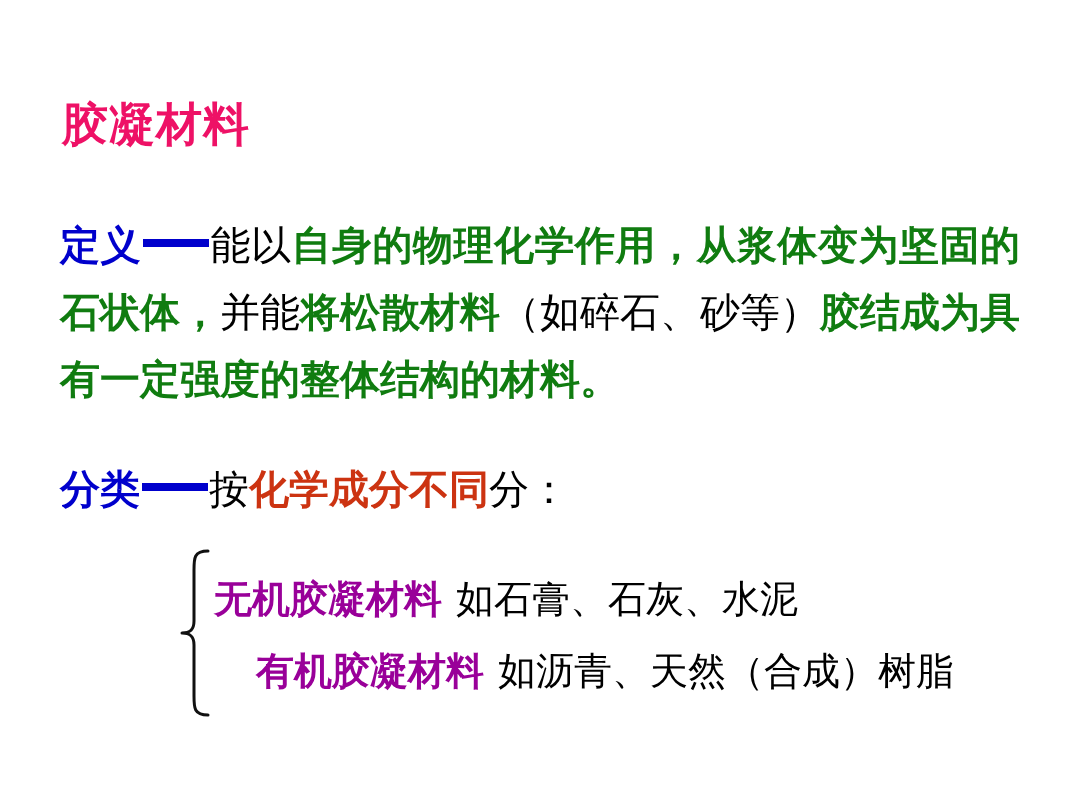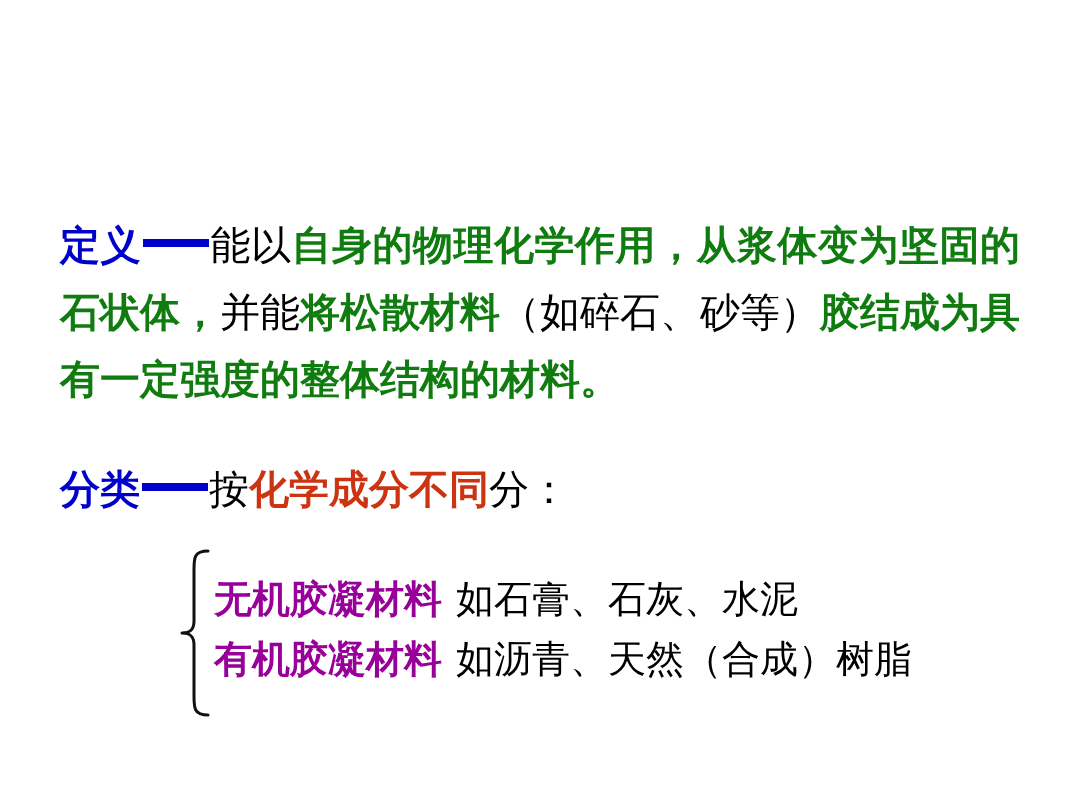--- a/index.html
+++ b/index.html
@@ -83,37 +83,38 @@
     height: 170px;
   }
   .cat-row {
     position: absolute;
     left: 38px;
     font-size: 38px;
     line-height: 46px;
     white-space: nowrap;
   }
   #cat-row-0 { top: 8px; margin-top: 20px; }
-  #cat-row-1 { top: 88px; }
+  #cat-row-1 { top: 100px; margin-left: 42px; }
   .cat-label {
     color: #990099;
     font-weight: bold;
     letter-spacing: 0px;
   }
   .cat-example {
     color: #000000;
     font-weight: normal;
     margin-left: 14px;
   }
 </style>
 </head>
 <body>
 
 <div id="slide">
 
+  <div id="title">胶凝材料</div>
 
   <div id="classify">
     <span class="run-blue">分类</span><span class="emdash"></span><span class="run-black">按</span><span class="run-orange">化学成分不同</span><span class="run-black">分：</span>
   </div>
 
   <div id="definition">
     <span class="run-blue">定义</span><span class="emdash"></span><span class="run-black">能以</span><span class="run-green">自身的物理化学作用，从浆体变为坚固的石状体，</span><span class="run-black">并能</span><span class="run-green">将松散材料</span><span class="run-black">（如碎石、砂等）</span><span class="run-green">胶结成为具有一定强度的整体结构的材料。</span>
   </div>
 
   <div id="cat-group">

